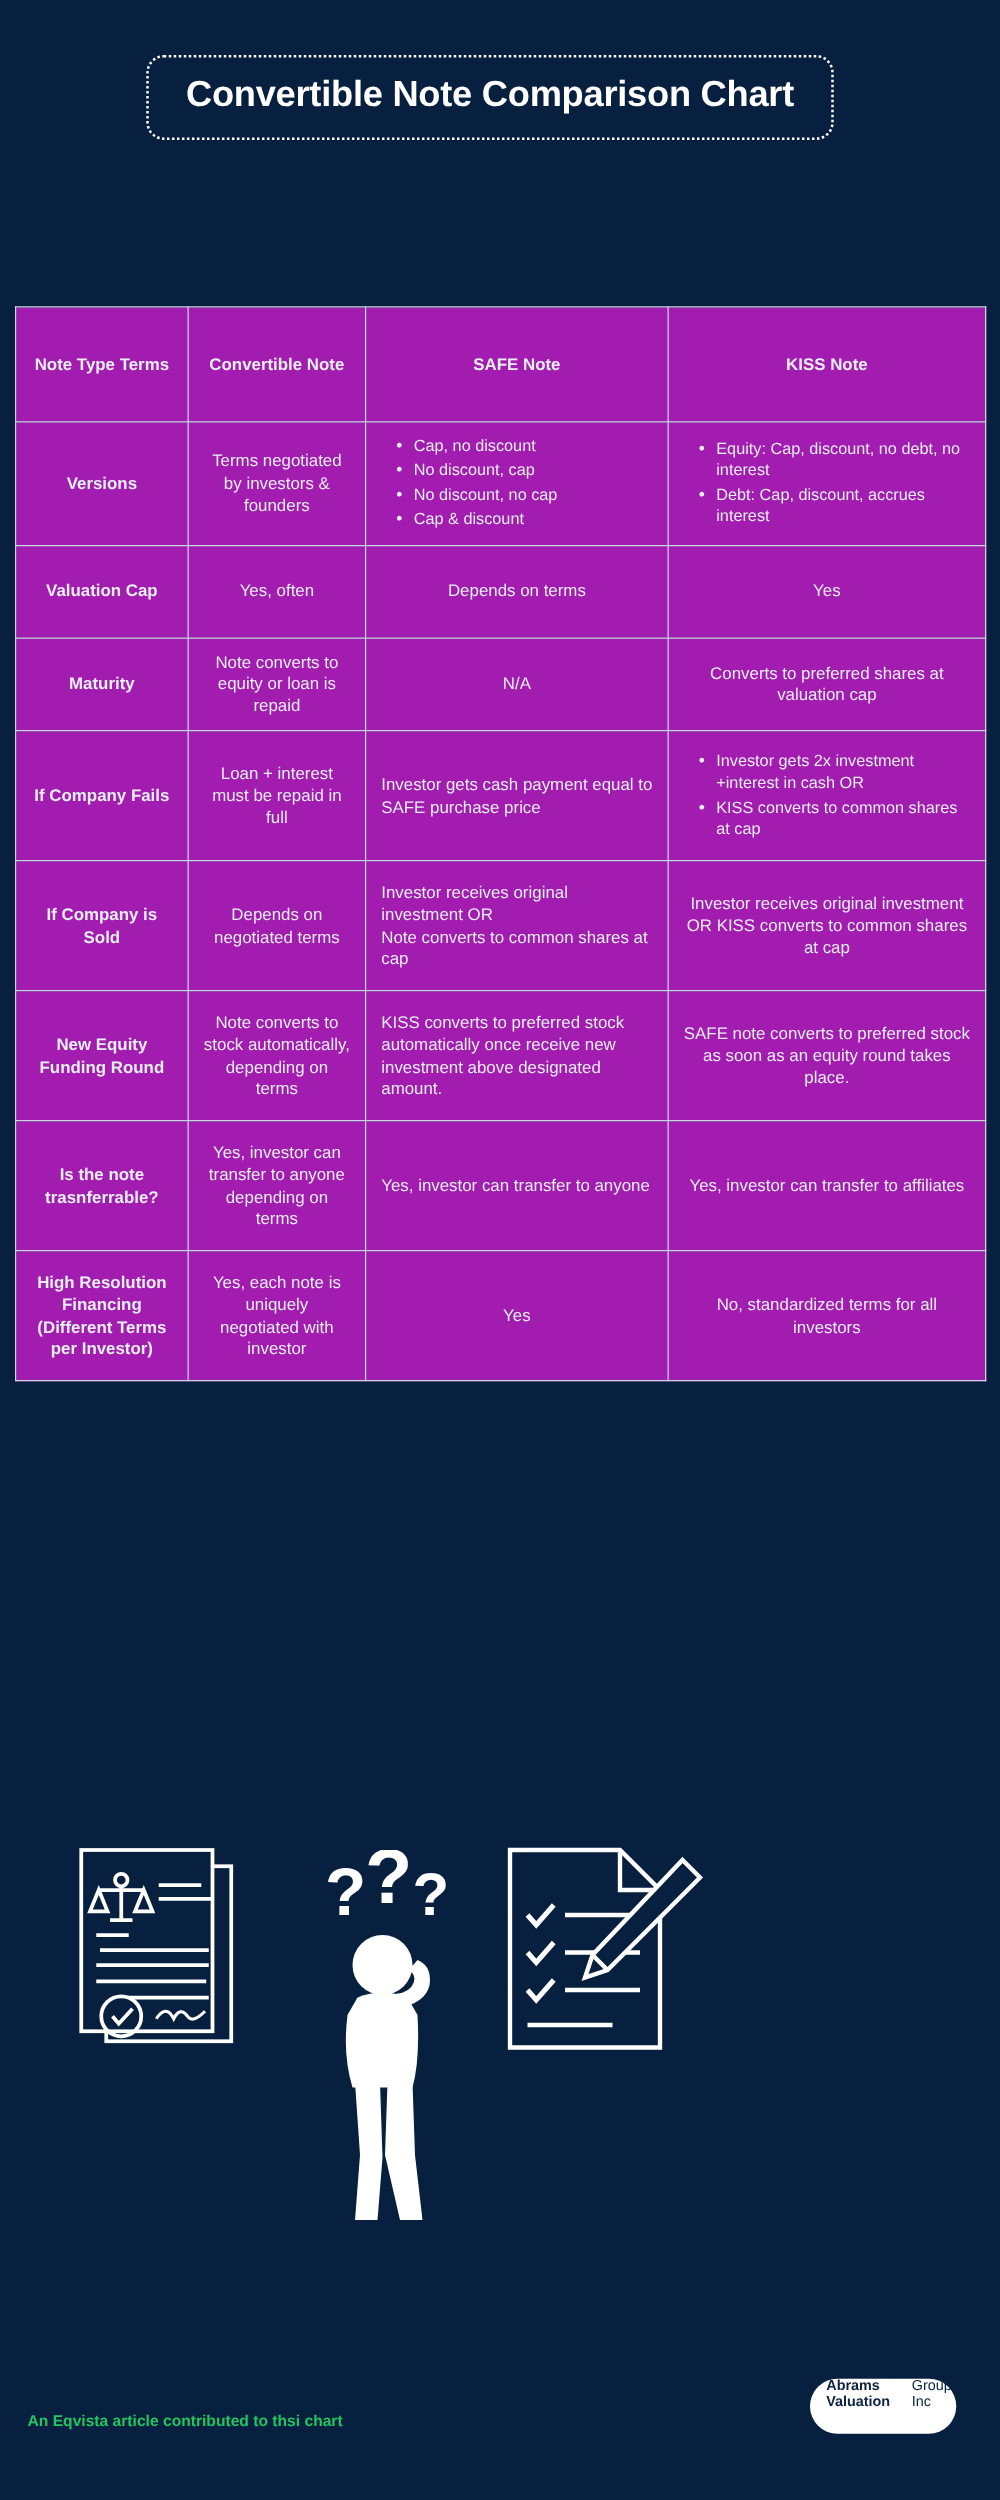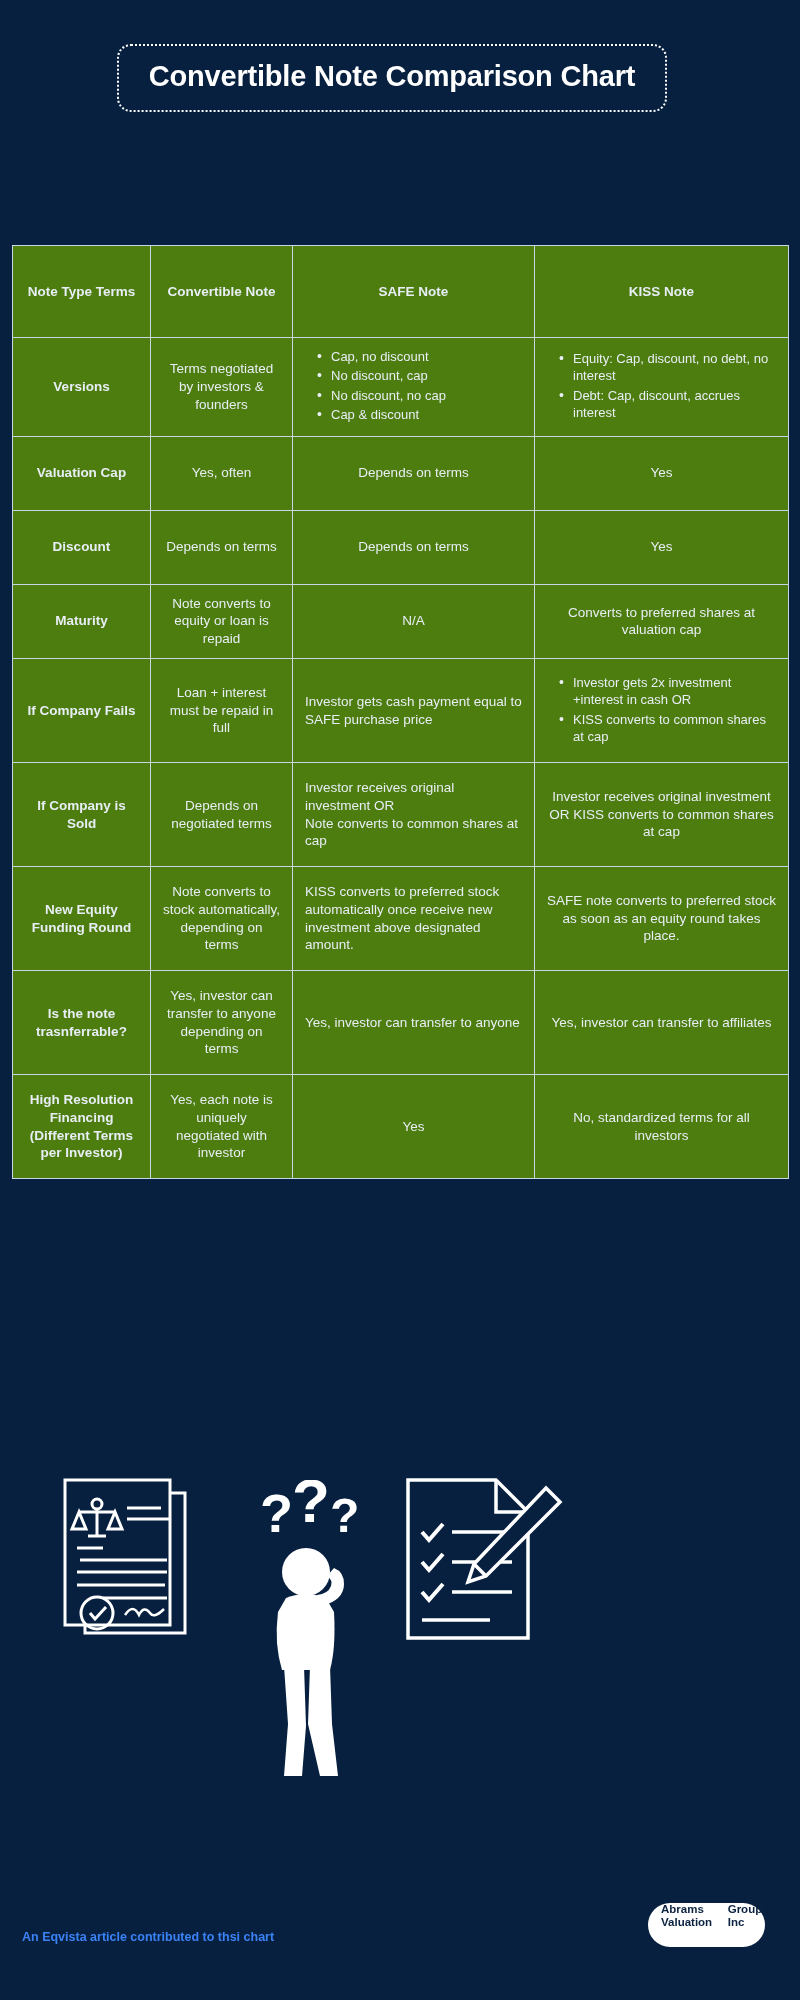--- a/index.html
+++ b/index.html
@@ -45,21 +45,21 @@
     top: 245px;
     width: 776px;
   }
   table.cmp {
     width: 100%;
     border-collapse: collapse;
     table-layout: fixed;
   }
   table.cmp td, table.cmp th {
     border: 1px solid #c9d6e4;
-    background: #4d7c0f;
+    background: #a21caf;
     vertical-align: middle;
     padding: 10px 12px;
     color: #e8eef5;
     font-size: 13.5px;
     line-height: 1.32;
   }
   col.c0 { width: 138px; }
   col.c1 { width: 142px; }
   col.c2 { width: 242px; }
   col.c3 { width: 254px; }
@@ -114,21 +114,21 @@
   .art svg { display: block; }
   .art-doc  { position: absolute; left: 55px;  top: 15px; }
   .art-per  { position: absolute; left: 250px; top: 20px; }
   .art-list { position: absolute; left: 400px; top: 10px; }
 
   
   .footer-note {
     position: absolute;
     left: 22px;
     top: 1930px;
-    color: #3b82f6;
+    color: #22c55e;
     font-size: 12.5px;
     font-weight: bold;
   }
   .logo-pill {
     position: absolute;
     right: 35px;
     top: 1903px;
     width: 117px;
     height: 44px;
     background: #ffffff;
@@ -140,21 +140,21 @@
   }
   .logo-l1 {
     color: #0b2340;
     font-size: 11.5px;
     font-weight: bold;
     line-height: 1.12;
   }
   .logo-l2 {
     color: #0b2340;
     font-size: 11.5px;
-    font-weight: bold;
+    font-weight: normal;
     line-height: 1.12;
   }
 </style>
 </head>
 <body>
 
 <div class="page">
 
   <div class="title-wrap">
     <div class="title-box">
@@ -199,26 +199,20 @@
           </td>
         </tr>
 
         <tr style="height:74px">
           <td class="rowlabel">Valuation Cap</td>
           <td class="ctr">Yes, often</td>
           <td class="ctr">Depends on terms</td>
           <td class="ctr">Yes</td>
         </tr>
 
-        <tr style="height:74px">
-          <td class="rowlabel">Discount</td>
-          <td class="ctr">Depends on terms</td>
-          <td class="ctr">Depends on terms</td>
-          <td class="ctr">Yes</td>
-        </tr>
 
         <tr style="height:74px">
           <td class="rowlabel">Maturity</td>
           <td class="ctr">Note converts to equity or loan is repaid</td>
           <td class="ctr">N/A</td>
           <td class="ctr">Converts to preferred shares at valuation cap</td>
         </tr>
 
         <tr style="height:104px">
           <td class="rowlabel">If Company Fails</td>

